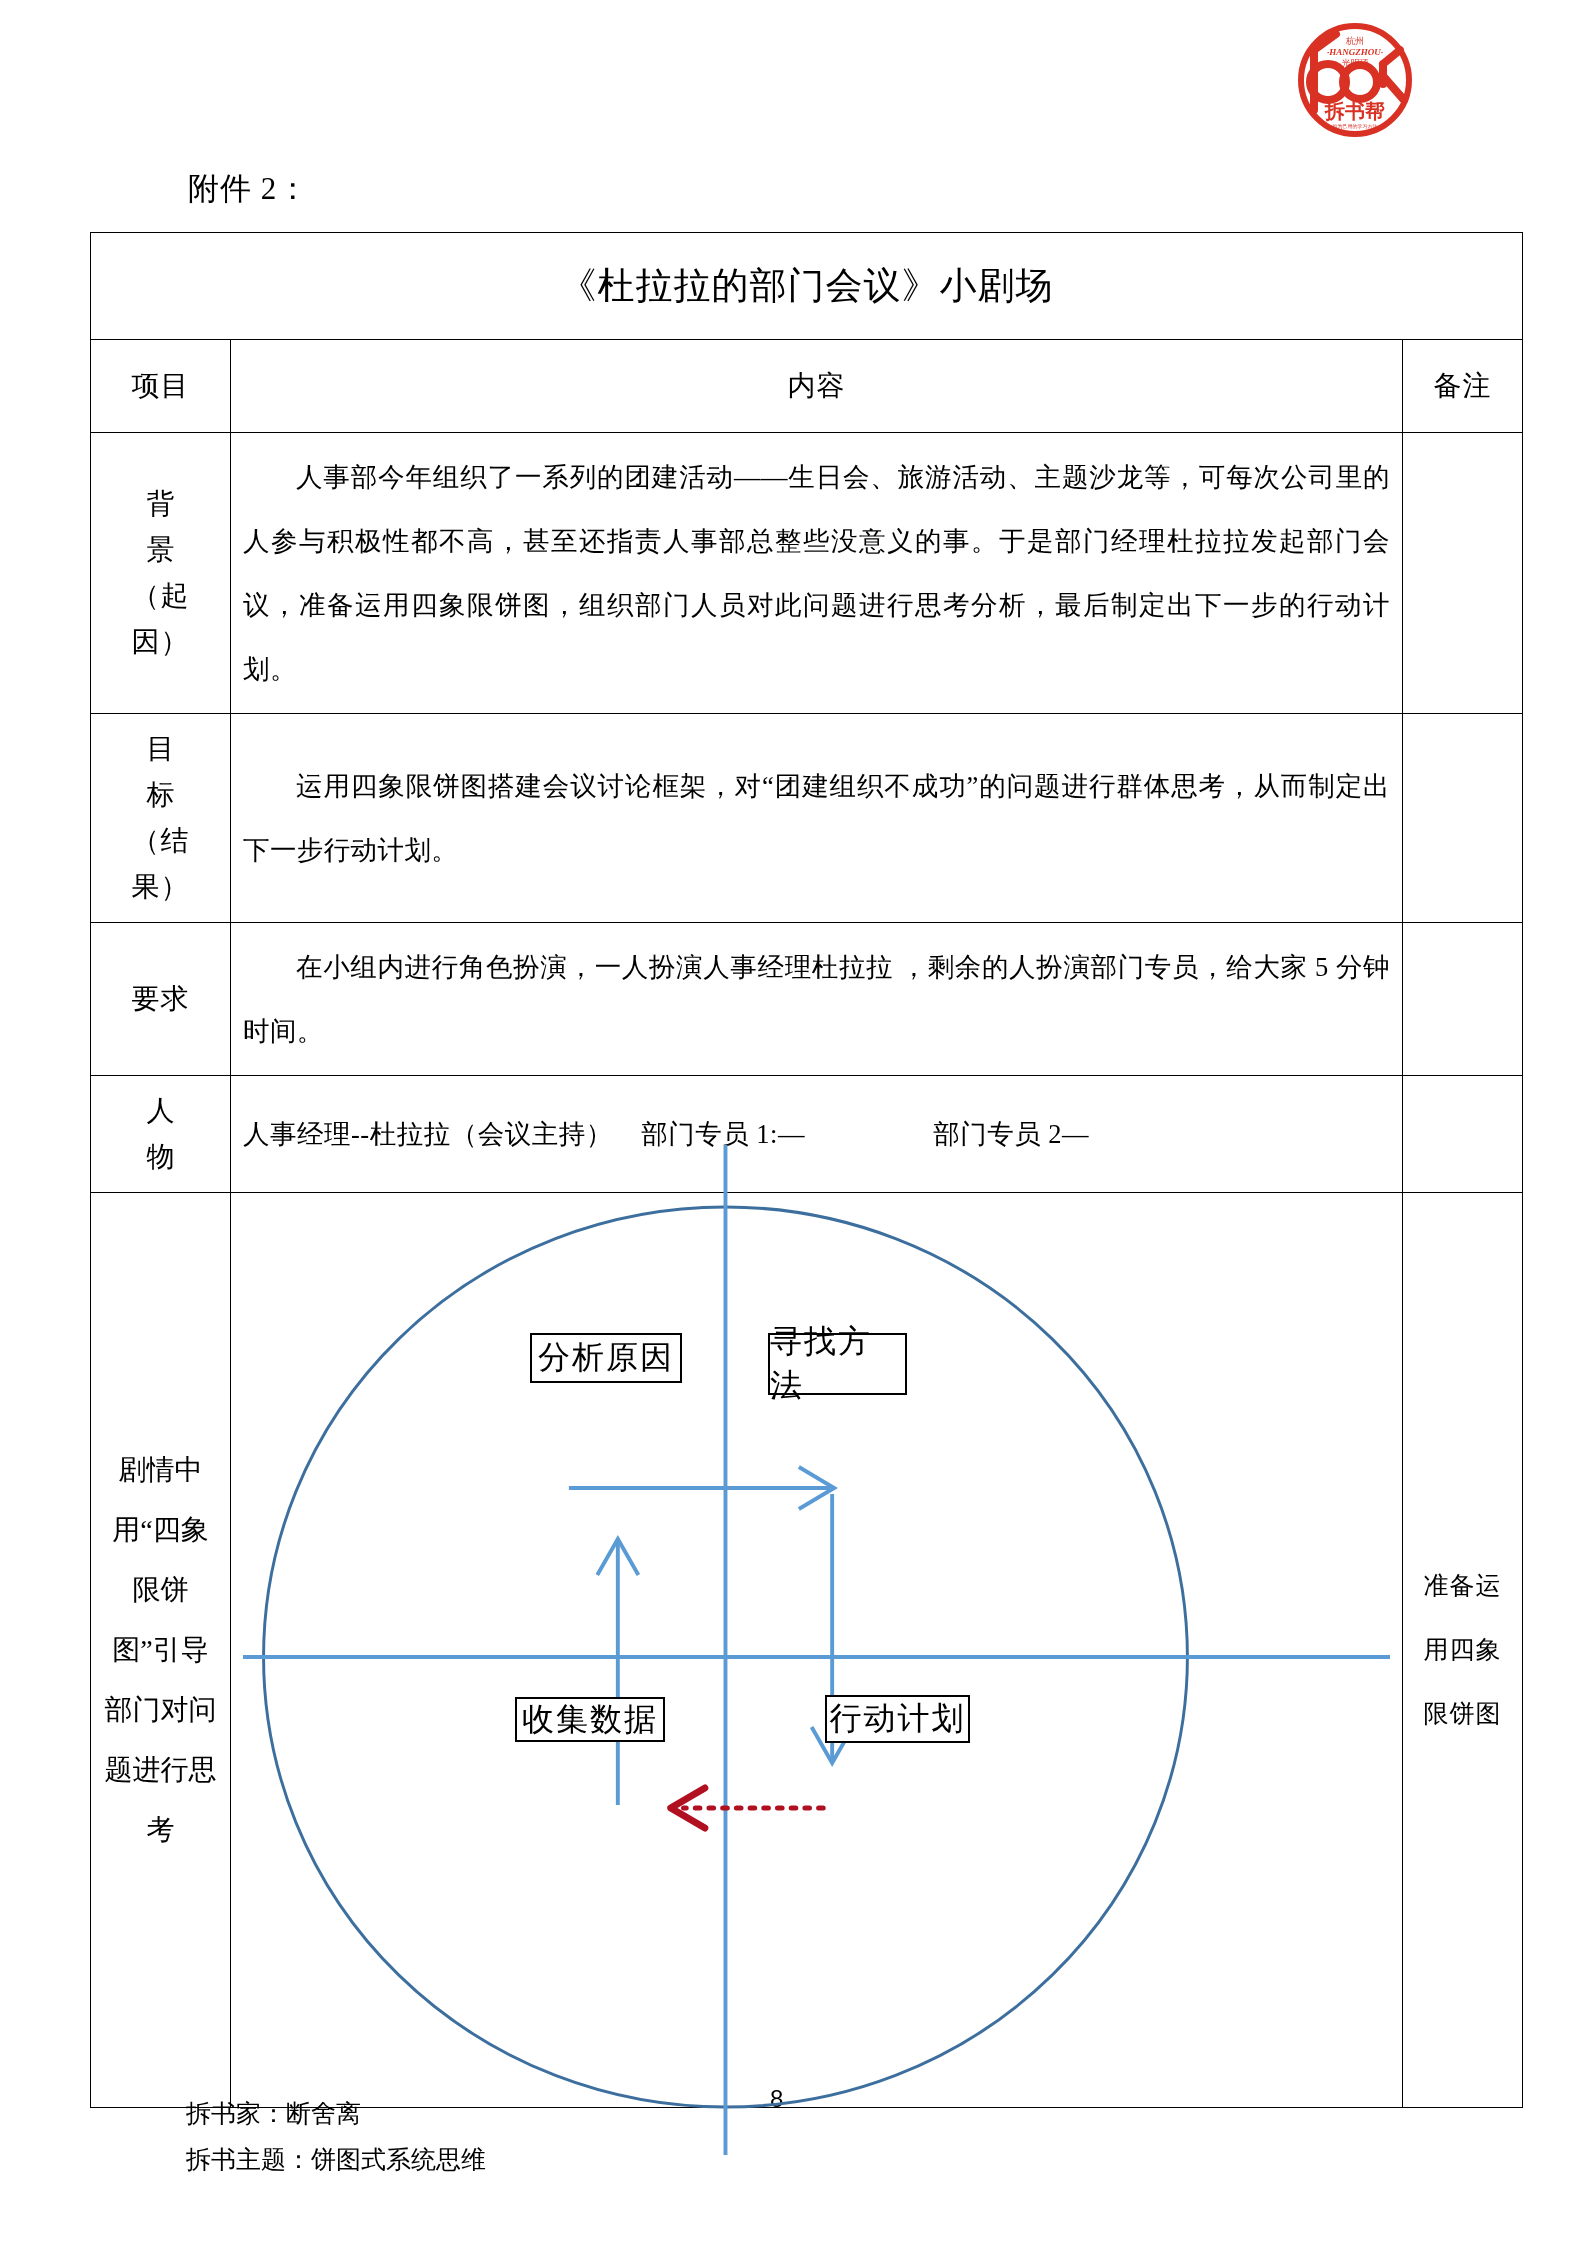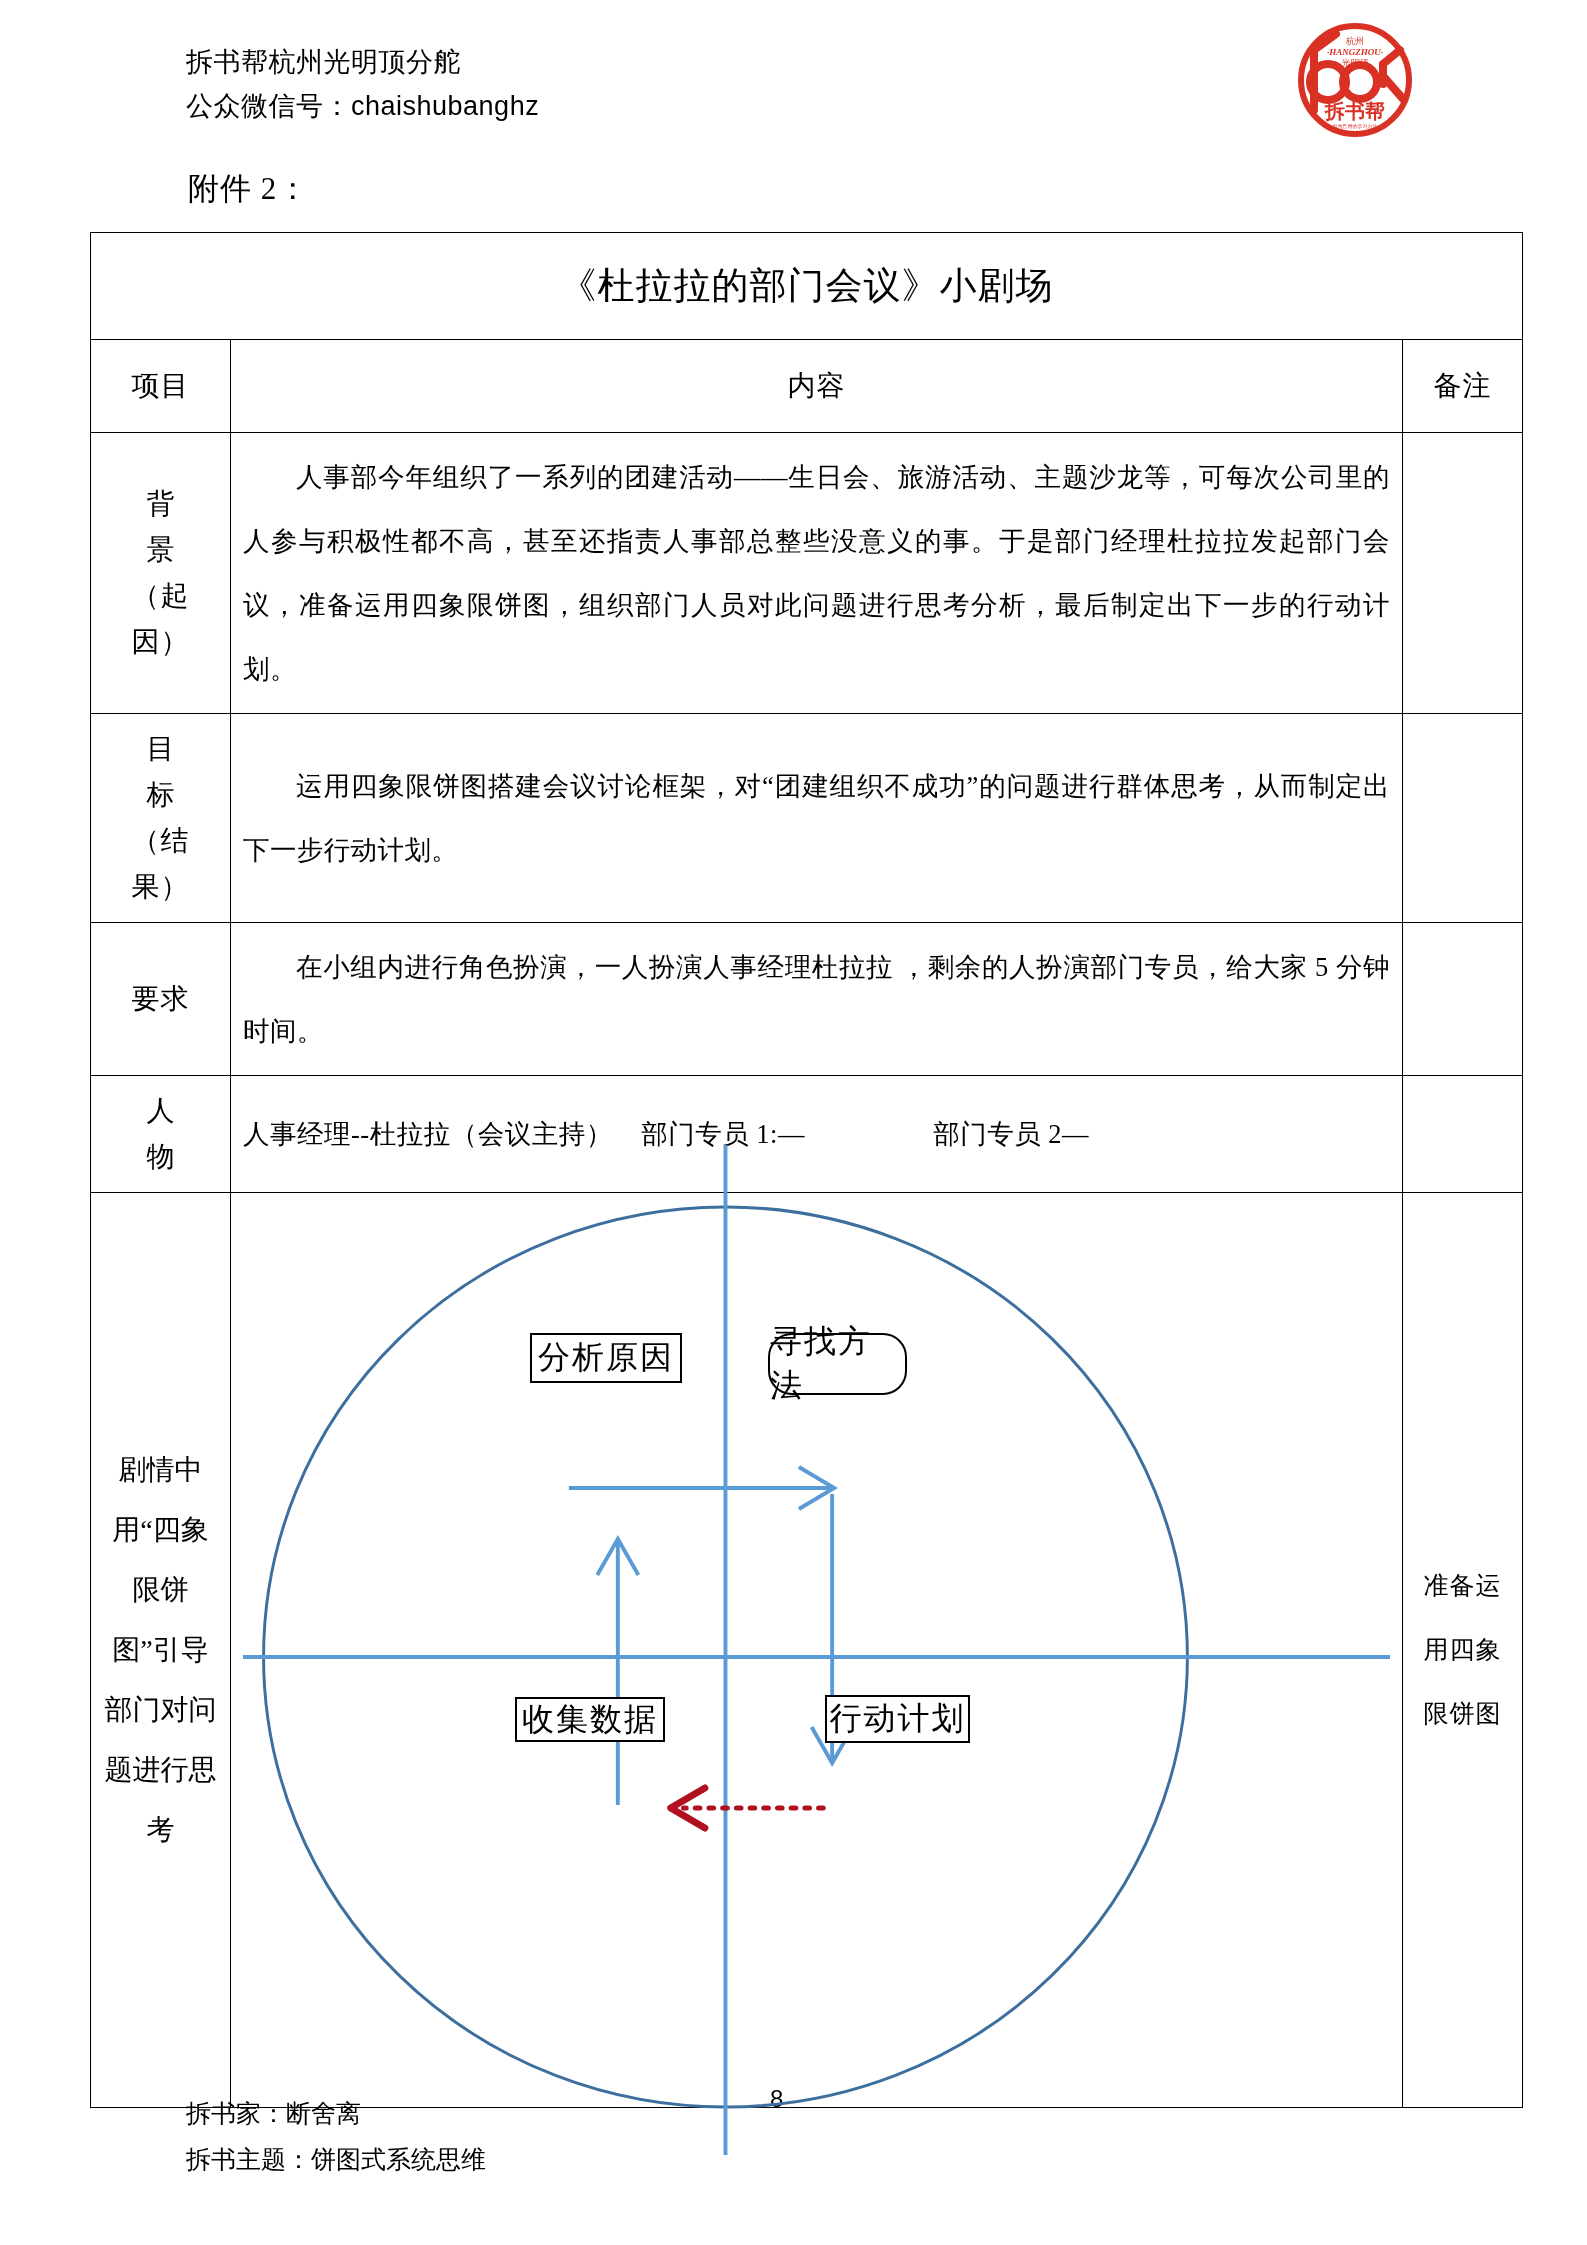--- a/index.html
+++ b/index.html
@@ -134,21 +134,21 @@
     background: #ffffff;
     display: flex;
     align-items: center;
     justify-content: center;
     font-size: 32px;
     letter-spacing: 2px;
     box-sizing: border-box;
     z-index: 5;
   }
   #qb-tl { left: 287px; top: 128px; width: 152px; height: 50px; }
-  #qb-tr { left: 525px; top: 128px; width: 139px; height: 62px; border-radius: 24px; }
+  #qb-tr { left: 525px; top: 128px; width: 139px; height: 62px; }
   #qb-bl { left: 272px; top: 492px; width: 150px; height: 45px; }
   #qb-br { left: 582px; top: 490px; width: 145px; height: 48px; }
 
   .svg-layer {
     position: absolute;
     left: 0; top: -60px;
     width: 100%;
     height: 1010px;
     z-index: 1;
     pointer-events: none;
@@ -170,24 +170,20 @@
     top: 2085px;
     font-family: "Liberation Sans", "DejaVu Sans", sans-serif;
     font-size: 24px;
   }
 </style>
 </head>
 <body>
 
 <div id="page">
 
-  <div class="hdr-text">
-    <div>拆书帮杭州光明顶分舵</div>
-    <div class="hdr-line2">公众微信号：chaishubanghz</div>
-  </div>
 
   <div class="logo-wrap">
     <svg viewBox="0 0 135 135" width="135" height="135">
       <circle cx="67" cy="66" r="54" fill="none" stroke="#d93124" stroke-width="6"></circle>
       <path d="M26 36 L26 96 M26 36 L48 20" stroke="#d93124" stroke-width="8" fill="none" stroke-linecap="round"></path>
       <circle cx="40" cy="68" r="18" fill="none" stroke="#d93124" stroke-width="8"></circle>
       <circle cx="72" cy="68" r="17" fill="none" stroke="#d93124" stroke-width="8"></circle>
       <path d="M95 50 L112 36 M95 50 L95 70 M95 62 L116 86" stroke="#d93124" stroke-width="8" fill="none" stroke-linecap="round"></path>
       <text x="67" y="30" font-size="9" fill="#d93124" text-anchor="middle" font-family="'Liberation Sans',sans-serif">杭州</text>
       <text x="67" y="41" font-size="9" fill="#d93124" text-anchor="middle" font-weight="bold" font-style="italic" font-family="'Liberation Serif',serif">·HANGZHOU·</text>

